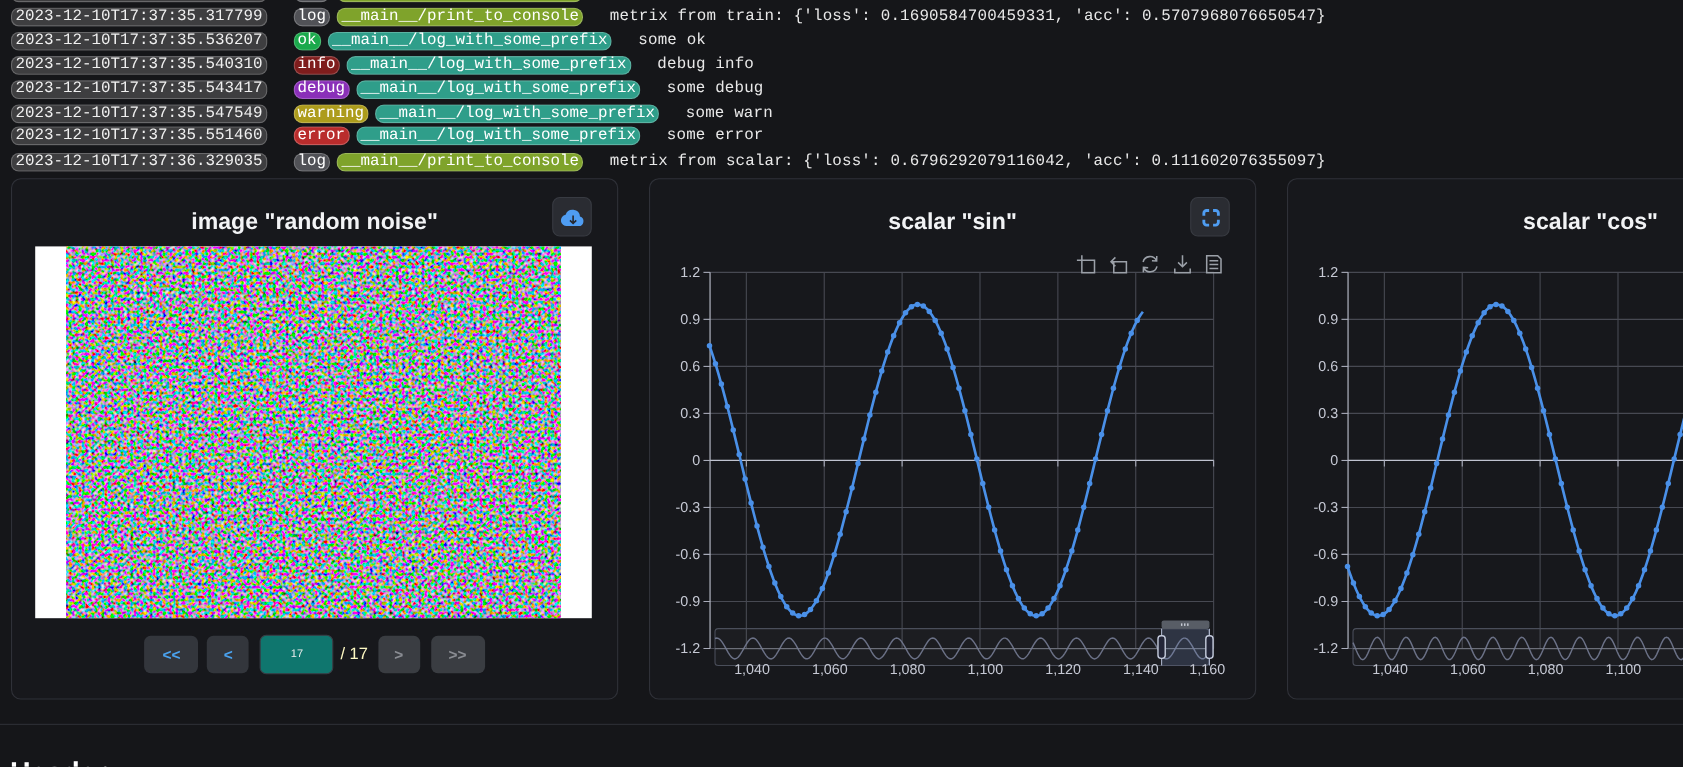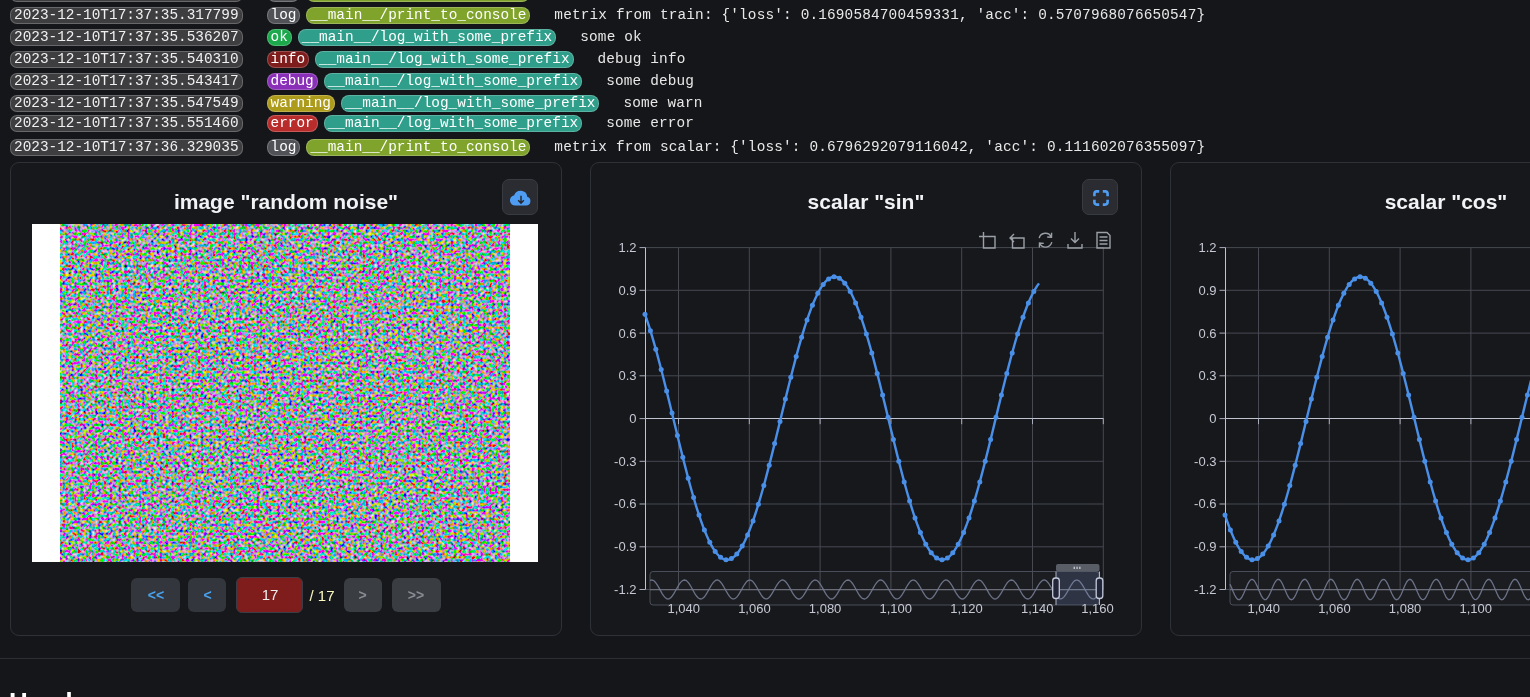--- a/index.html
+++ b/index.html
@@ -17,21 +17,21 @@
 .cbtn { position:absolute; top:16px; right:23px; width:36px; height:36px; background:#2a2c32; border:1px solid #383b42; border-radius:7px; box-sizing:border-box; }
 .chart { position:absolute; left:-1px; top:-1px; }
 .axl { font-size:13px; fill:#c6c9d4; font-family:"Liberation Sans",sans-serif; }
 .imgbox { position:absolute; left:21px; top:61px; width:506px; height:338px; background:#fff; }
 .noise { position:absolute; left:28px; top:0; width:450px; height:338px; }
 .pgn { position:absolute; top:414px; left:0; width:100%; text-align:center; font-size:14px; }
 .pgn * { vertical-align:middle; }
 .pbtn { display:inline-block; width:49px; height:34px; line-height:34px; text-align:center; background:#33363c; border-radius:6px; color:#4aa3f0; font-weight:bold; }
 .pbtn.sm { width:38px; }
 .pbtn.dis { background:#3a3d42; color:#8a8d93; }
-.pinput { display:inline-block; width:65px; height:34px; line-height:34px; background:#7f1d1d; border:1px solid #3a3d45; border-radius:6px; color:#eee; font-size:15px; text-align:center; }
+.pinput { display:inline-block; width:65px; height:34px; line-height:34px; background:#0f766e; border:1px solid #3a3d45; border-radius:6px; color:#eee; font-size:10px; text-align:center; }
 .ptext { color:#fef9c3; font-size:15px; }
 .divider { position:absolute; left:0; top:658px; width:1530px; border-top:1px solid #2d2f36; }
 .h2 { position:absolute; left:9px; top:686.5px; font-size:26px; font-weight:bold; color:#fff; }
 </style></head>
 <body>
 <div class="lg" style="top:-14.6px"><span class="bdg ts">2023-12-10T17:37:35.311111</span><span class="bdg lv-log">log</span><span class="bdg src-olive">__main__/print_to_console</span><span class="msg">metrix from train</span></div>
 <div class="lg" style="top:7.3px"><span class="bdg ts">2023-12-10T17:37:35.317799</span><span class="bdg lv-log">log</span><span class="bdg src-olive">__main__/print_to_console</span><span class="msg">metrix from train: {'loss': 0.1690584700459331, 'acc': 0.5707968076650547}</span></div>
 <div class="lg" style="top:29.2px"><span class="bdg ts">2023-12-10T17:37:35.536207</span><span class="bdg lv-ok">ok</span><span class="bdg src-teal">__main__/log_with_some_prefix</span><span class="msg">some ok</span></div>
 <div class="lg" style="top:51.1px"><span class="bdg ts">2023-12-10T17:37:35.540310</span><span class="bdg lv-info">info</span><span class="bdg src-teal">__main__/log_with_some_prefix</span><span class="msg">debug info</span></div>
 <div class="lg" style="top:73.0px"><span class="bdg ts">2023-12-10T17:37:35.543417</span><span class="bdg lv-debug">debug</span><span class="bdg src-teal">__main__/log_with_some_prefix</span><span class="msg">some debug</span></div>

